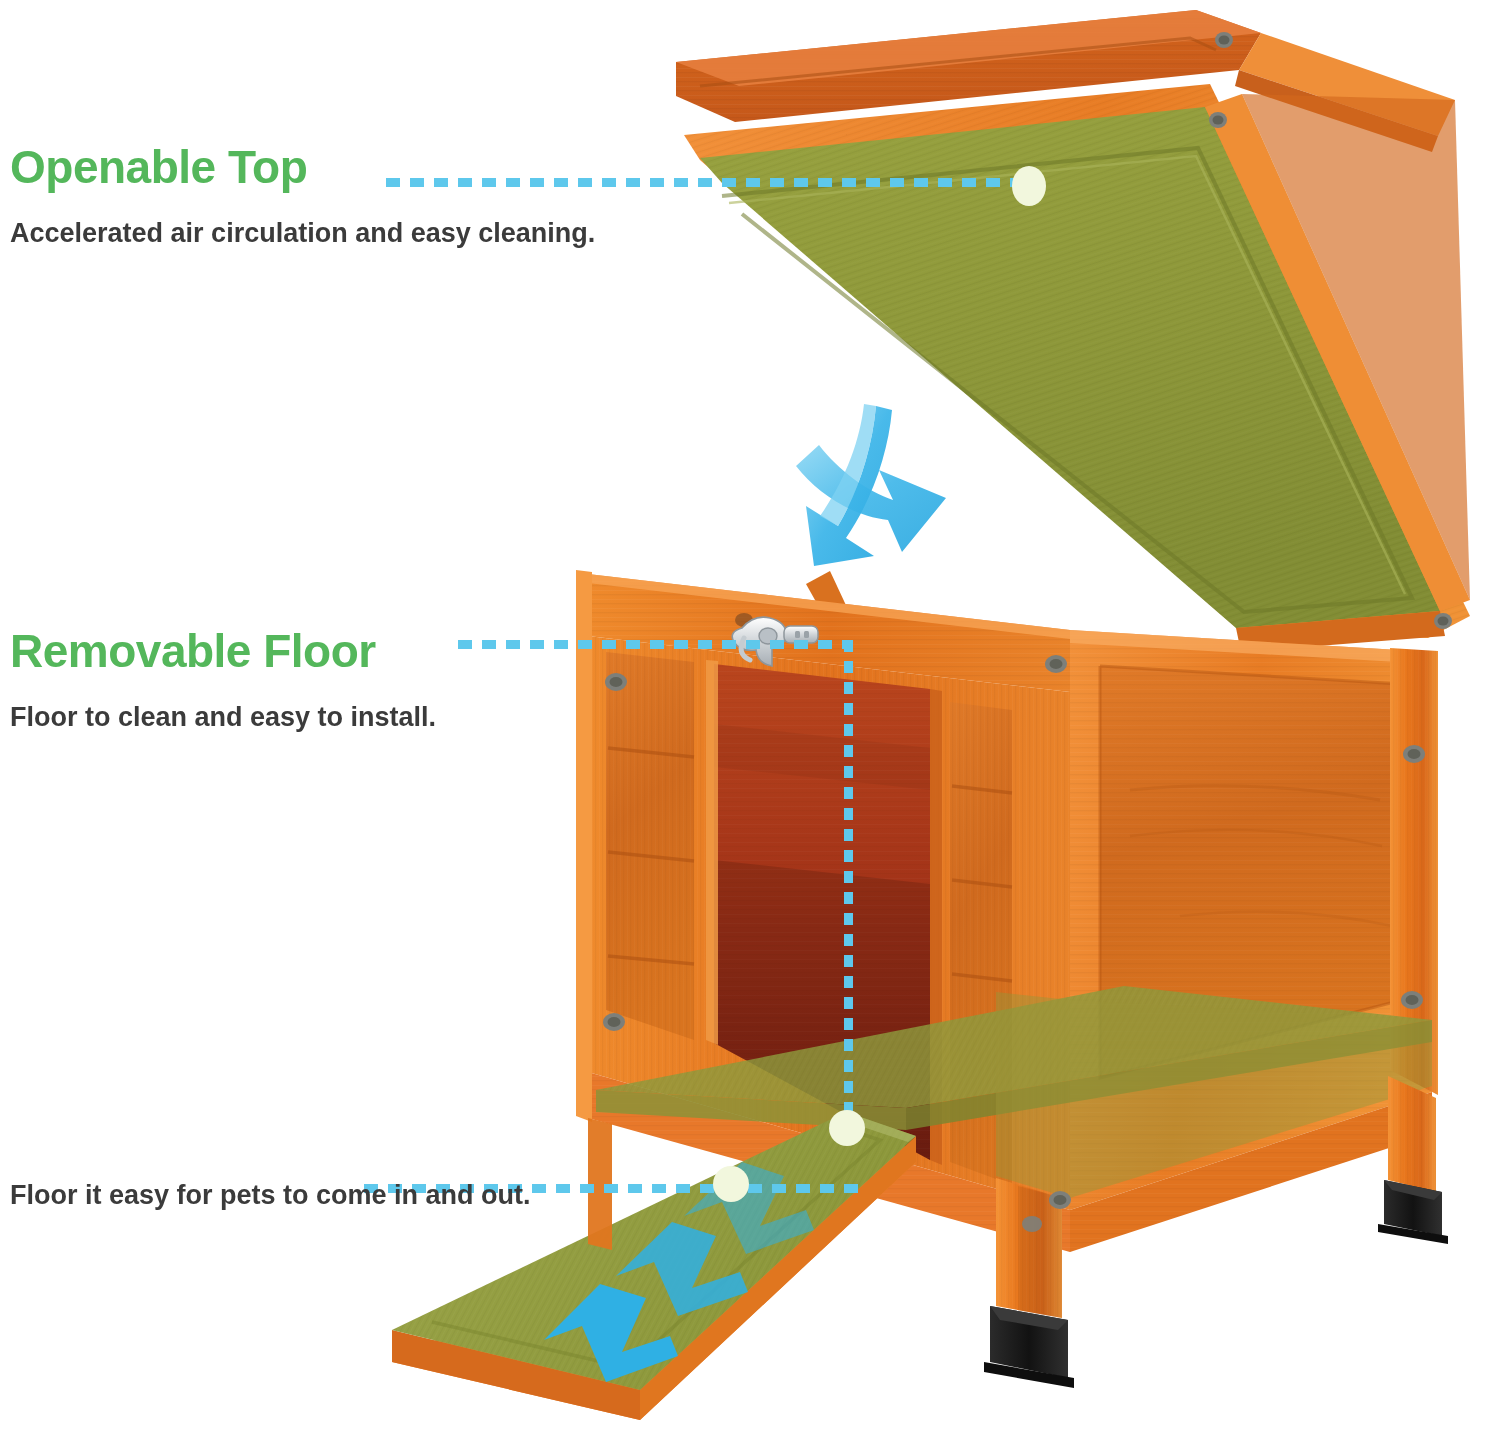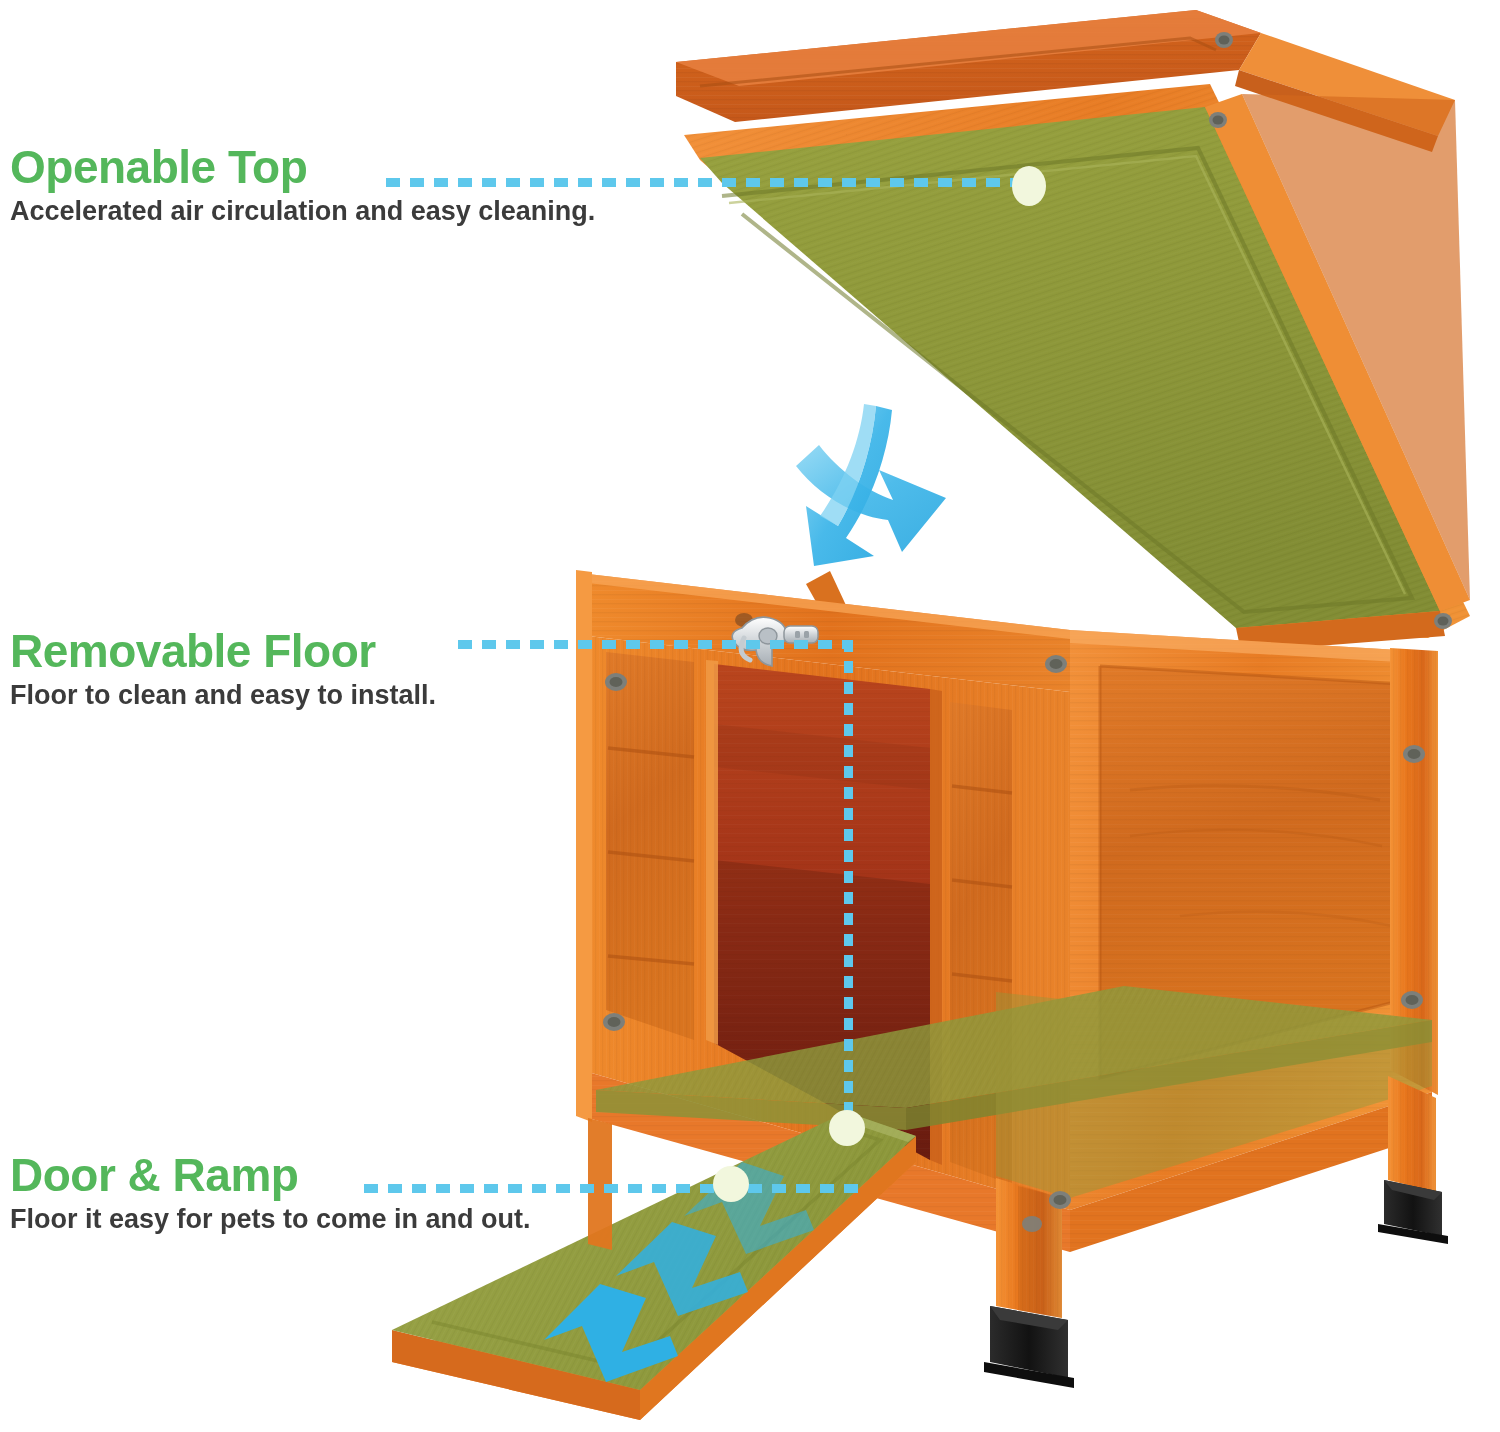--- a/index.html
+++ b/index.html
@@ -6,21 +6,21 @@
   body{width:1500px;height:1432px;position:relative;overflow:hidden;
        font-family:"Liberation Sans",sans-serif;}
 
   #stage{position:absolute;inset:0;width:1500px;height:1364px;background:#fff;}
 
   
   .callout{position:absolute;}
   .c-title{font-size:46px;font-weight:bold;letter-spacing:-0.5px;
            color:#54b75b;line-height:1;white-space:nowrap;}
   .c-sub{font-size:27px;font-weight:bold;color:#3b3b3b;
-         line-height:1;white-space:nowrap;margin-top:8px;}
+         line-height:1;white-space:nowrap;margin-top:30px;}
 
   #callout-openable{left:10px;top:144px;}
   #callout-floor{left:10px;top:628px;}
   #callout-ramp{left:10px;top:1152px;}
 
   
   .leader{position:absolute;height:9px;
           background:repeating-linear-gradient(to right,
               #5ec8ec 0 14px, rgba(0,0,0,0) 14px 24px);}
   #leader-1{left:386px;top:178px;width:648px;}
@@ -345,17 +345,16 @@
     <div class="c-title">Openable Top</div>
     <div class="c-sub">Accelerated air circulation and easy cleaning.</div>
   </div>
 
   <div class="callout" id="callout-floor">
     <div class="c-title">Removable Floor</div>
     <div class="c-sub">Floor to clean and easy to install.</div>
   </div>
 
   <div class="callout" id="callout-ramp">
-    <div class="c-title">Door &amp; Ramp</div>
     <div class="c-sub">Floor it easy for pets to come in and out.</div>
   </div>
 
 </div>
 
 </body></html>

